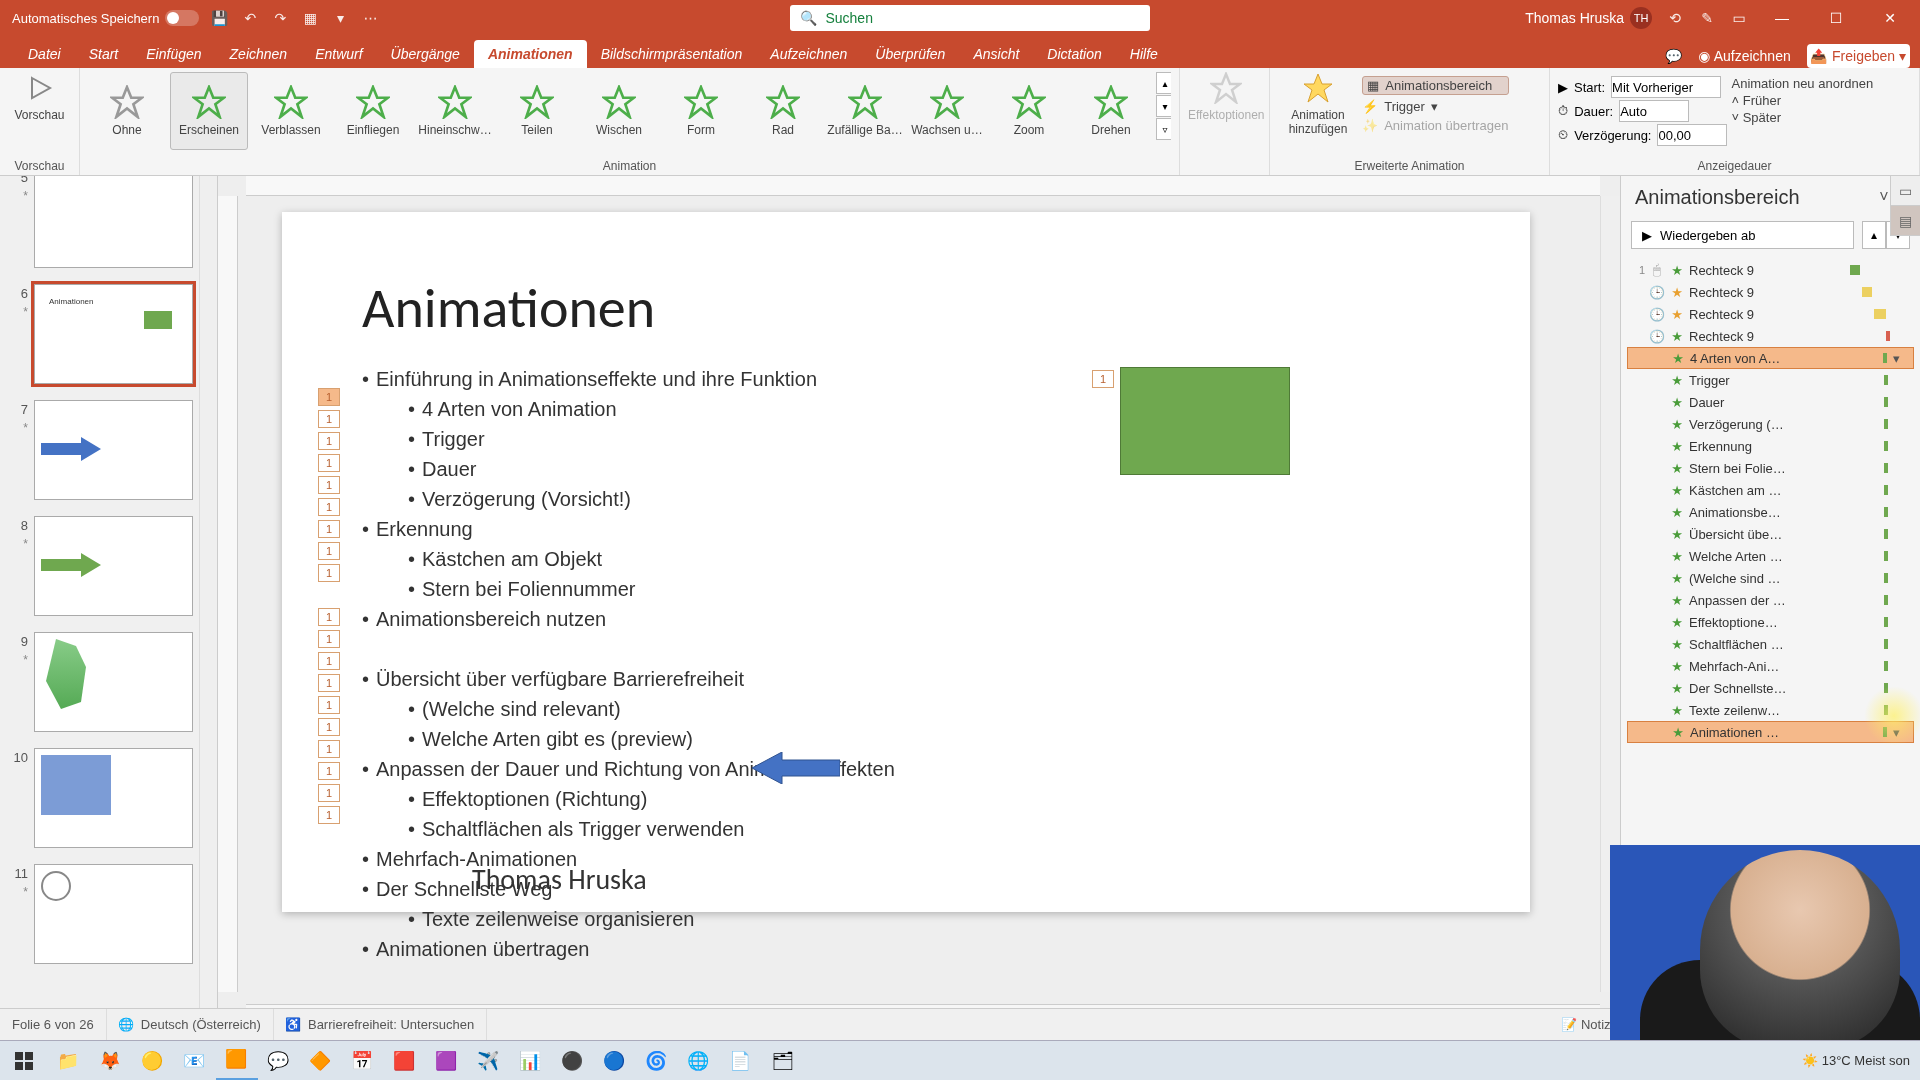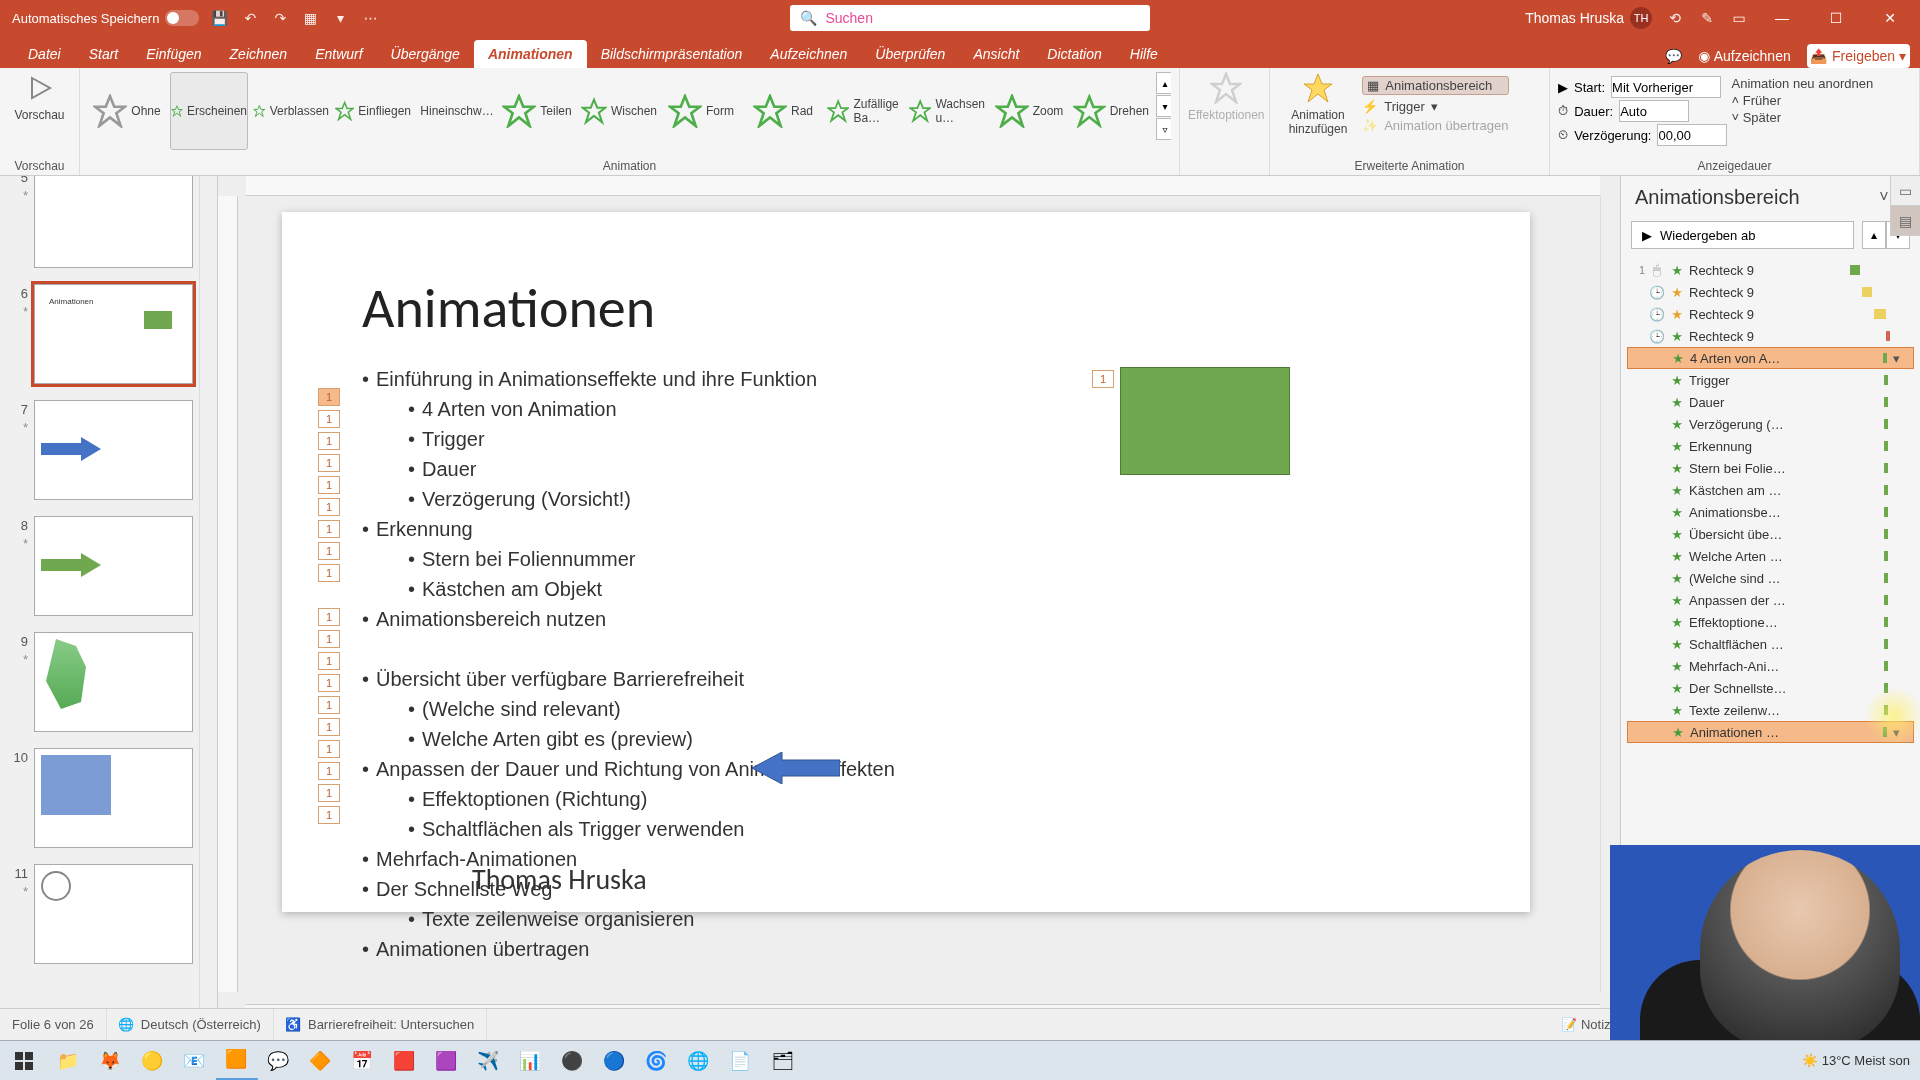--- a/index.html
+++ b/index.html
@@ -26,21 +26,21 @@
 .ribbon-right{margin-left:auto;display:flex;align-items:center;gap:4px;padding-right:10px;}
 .record{ display:flex; align-items:center; gap:6px; color:#fff; padding:4px 12px;}
 .share-btn{background:#fff;color:#C74A2E;border-radius:4px;padding:4px 4px;display:flex;align-items:center;gap:6px;}
 
 
 .ribbon { height: 108px; background:#f5f5f5; border-bottom:1px solid #ccc; display:flex; }
 .ribbon-group{border-right:1px solid #ddd; padding:4px 8px 2px 8px; display:flex; flex-direction:column; position:relative;}
 .rg-label{text-align:center;font-size:12px;color:#555;margin-top:auto;}
 .rg-body{display:flex;align-items:flex-start;gap:4px;flex:1;}
 .anim-gallery{display:flex;gap:4px;}
-.anim-item{width:78px;height:78px;display:flex;flex-direction:row;align-items:center;justify-content:center;gap:4px;border:1px solid transparent;border-radius:3px;}
+.anim-item{width:78px;height:78px;display:flex;flex-direction:column;align-items:center;justify-content:center;gap:4px;border:1px solid transparent;border-radius:3px;}
 .anim-item.sel{border:1px solid #bbb;background:#eaeaea;}
 .anim-star{width:34px;height:34px;}
 .anim-label{font-size:12px;color:#444;}
 .vSpin{display:flex;flex-direction:column;justify-content:center;gap:1px;margin-left:2px;}
 .vSpin span{width:18px;height:22px;border:1px solid #bbb;display:flex;align-items:center;justify-content:center;font-size:10px;background:#fff;}
 .big-btn{display:flex;flex-direction:column;align-items:center;justify-content:center;width:80px;gap:4px;}
 .big-btn .l{font-size:12px;color:#444;text-align:center;}
 .ext-col{display:flex;flex-direction:column;gap:4px;padding-top:4px;font-size:13px;color:#444;}
 .ext-col .row{display:flex;align-items:center;gap:6px;}
 .ext-col .row.sel{background:#e2d2cc;border:1px solid #c5a090;border-radius:3px;padding:1px 4px;}
@@ -149,21 +149,21 @@
     <span class="qat-icon">▦</span>
     <span class="qat-icon">▾</span>
     <span class="qat-icon">⋯</span>
   </div>
   <div class="title-filename">
     <span>PPT 01 Roter Faden 004.pptx</span>
     <span>▾</span>
   </div>
   <div class="title-search">
     <span>🔍</span>
-    <span style="color:#ec4899">Suchen</span>
+    <span style="color:#15803d">Suchen</span>
   </div>
   <div class="title-right">
     <div class="user">
       <span>Thomas Hruska</span>
       <span class="user-badge">TH</span>
     </div>
     <span class="qat-icon">⟲</span>
     <span class="qat-icon">✎</span>
     <span class="qat-icon">▭</span>
     <span class="win-btn">―</span>
@@ -430,22 +430,22 @@
     <div class="slide-canvas">
       <div class="slide-title">Animationen</div>
       <div class="slide-body">
           <ul id="bullets">
             <li class="lvl1">Einführung in Animationseffekte und ihre Funktion</li>
             <li class="lvl2">4 Arten von Animation</li>
             <li class="lvl2">Trigger</li>
             <li class="lvl2">Dauer</li>
             <li class="lvl2">Verzögerung (Vorsicht!)</li>
             <li class="lvl1">Erkennung</li>
+            <li class="lvl2">Kästchen am Objekt</li>
             <li class="lvl2">Stern bei Foliennummer</li>
-            <li class="lvl2">Kästchen am Objekt</li>
             <li class="lvl1">Animationsbereich nutzen</li>
             <li>&nbsp;</li>
             <li class="lvl1">Übersicht über verfügbare Barrierefreiheit</li>
             <li class="lvl2">(Welche sind relevant)</li>
             <li class="lvl2">Welche Arten gibt es (preview)</li>
             <li class="lvl1">Anpassen der Dauer und Richtung von Animationseffekten</li>
             <li class="lvl2">Effektoptionen (Richtung)</li>
             <li class="lvl2">Schaltflächen als Trigger verwenden</li>
             <li class="lvl1">Mehrfach-Animationen</li>
             <li class="lvl1">Der Schnellste Weg</li>

